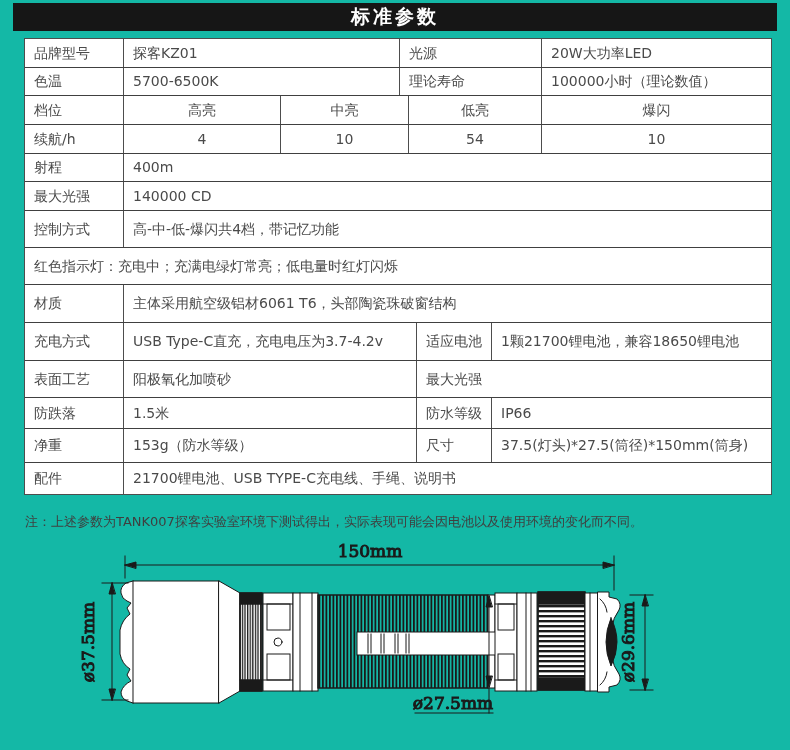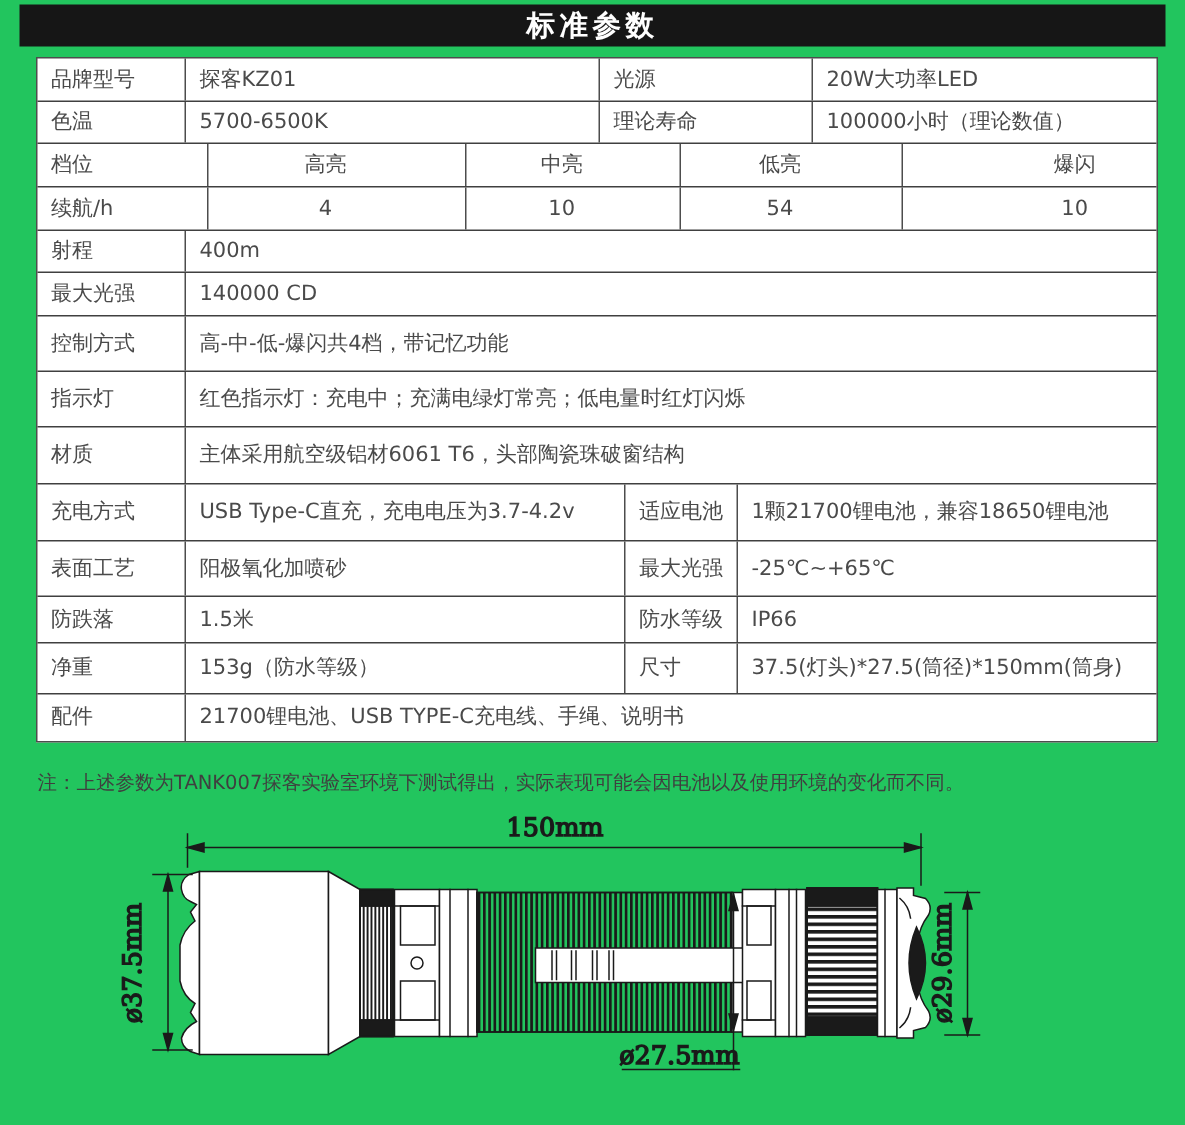--- a/index.html
+++ b/index.html
@@ -1,39 +1,39 @@
 <!DOCTYPE html>
 <html><head>
 <meta charset="utf-8">
 <style>
   html,body{margin:0;padding:0;}
   body{
     width:790px;height:750px;position:relative;background:#ffffff;
     font-family:"DejaVu Sans","Liberation Sans",sans-serif;
     -webkit-font-smoothing:antialiased;
   }
-  .page{position:absolute;inset:0;background:#22c55e;padding-left:16px;}
+  .page{position:absolute;inset:0;background:#14b8a6;padding-left:16px;}
   .title-bar{
     position:absolute;left:13px;top:3px;width:764px;height:28px;
     background:#161616;color:#ffffff;display:flex;align-items:center;justify-content:center;
     font-size:19px;font-weight:bold;letter-spacing:3px;
   }
   .spec-table{
     position:absolute;left:24px;top:38px;width:746px;
     border:1px solid #4d4d4d;box-sizing:content-box;background:#ffffff;
   }
   .t-row{display:flex;border-top:1px solid #404040;}
   .t-row:first-child{border-top:none;}
   .cell{
     box-sizing:border-box;border-left:1px solid #4d4d4d;
     display:flex;align-items:center;padding:0 9px;
     font-size:14px;color:#4a4a4a;line-height:1.2;white-space:nowrap;overflow:hidden;
   }
   .cell:first-child{border-left:none;}
-  .ctr{justify-content:center;padding:0 2px;margin-left:15px;}
+  .ctr{justify-content:center;padding:0 2px;}
   .note{
     position:absolute;left:25px;top:513px;width:740px;
     font-size:13px;color:#3f3f3f;
   }
   .drawing{position:absolute;left:0;top:530px;width:790px;height:220px;}
   .dimtxt{
     font-family:"DejaVu Serif","Liberation Serif",serif;
     font-size:17px;fill:#1a1a1a;
   }
 </style>
@@ -88,41 +88,39 @@
       <div class="cell" style="flex:0 0 98px">最大光强</div>
       <div class="cell" style="flex:0 0 648px">140000 CD</div>
     </div>
 
     <div class="t-row" style="height:36px">
       <div class="cell" style="flex:0 0 98px">控制方式</div>
       <div class="cell" style="flex:0 0 648px">高-中-低-爆闪共4档，带记忆功能</div>
     </div>
 
     <div class="t-row" style="height:36px">
-      <div class="cell" style="flex:0 0 98px">指示灯</div>
       <div class="cell" style="flex:0 0 648px">红色指示灯：充电中；充满电绿灯常亮；低电量时红灯闪烁</div>
     </div>
 
     <div class="t-row" style="height:37px">
       <div class="cell" style="flex:0 0 98px">材质</div>
       <div class="cell" style="flex:0 0 648px">主体采用航空级铝材6061 T6，头部陶瓷珠破窗结构</div>
     </div>
 
     <div class="t-row" style="height:37px">
       <div class="cell" style="flex:0 0 98px">充电方式</div>
       <div class="cell" style="flex:0 0 293px">USB Type-C直充，充电电压为3.7-4.2v</div>
       <div class="cell" style="flex:0 0 75px">适应电池</div>
       <div class="cell" style="flex:0 0 280px">1颗21700锂电池，兼容18650锂电池</div>
     </div>
 
     <div class="t-row" style="height:36px">
       <div class="cell" style="flex:0 0 98px">表面工艺</div>
       <div class="cell" style="flex:0 0 293px">阳极氧化加喷砂</div>
       <div class="cell" style="flex:0 0 75px">最大光强</div>
-      <div class="cell" style="flex:0 0 280px">-25℃~+65℃</div>
     </div>
 
     <div class="t-row" style="height:30px">
       <div class="cell" style="flex:0 0 98px">防跌落</div>
       <div class="cell" style="flex:0 0 293px">1.5米</div>
       <div class="cell" style="flex:0 0 75px">防水等级</div>
       <div class="cell" style="flex:0 0 280px">IP66</div>
     </div>
 
     <div class="t-row" style="height:33px">

